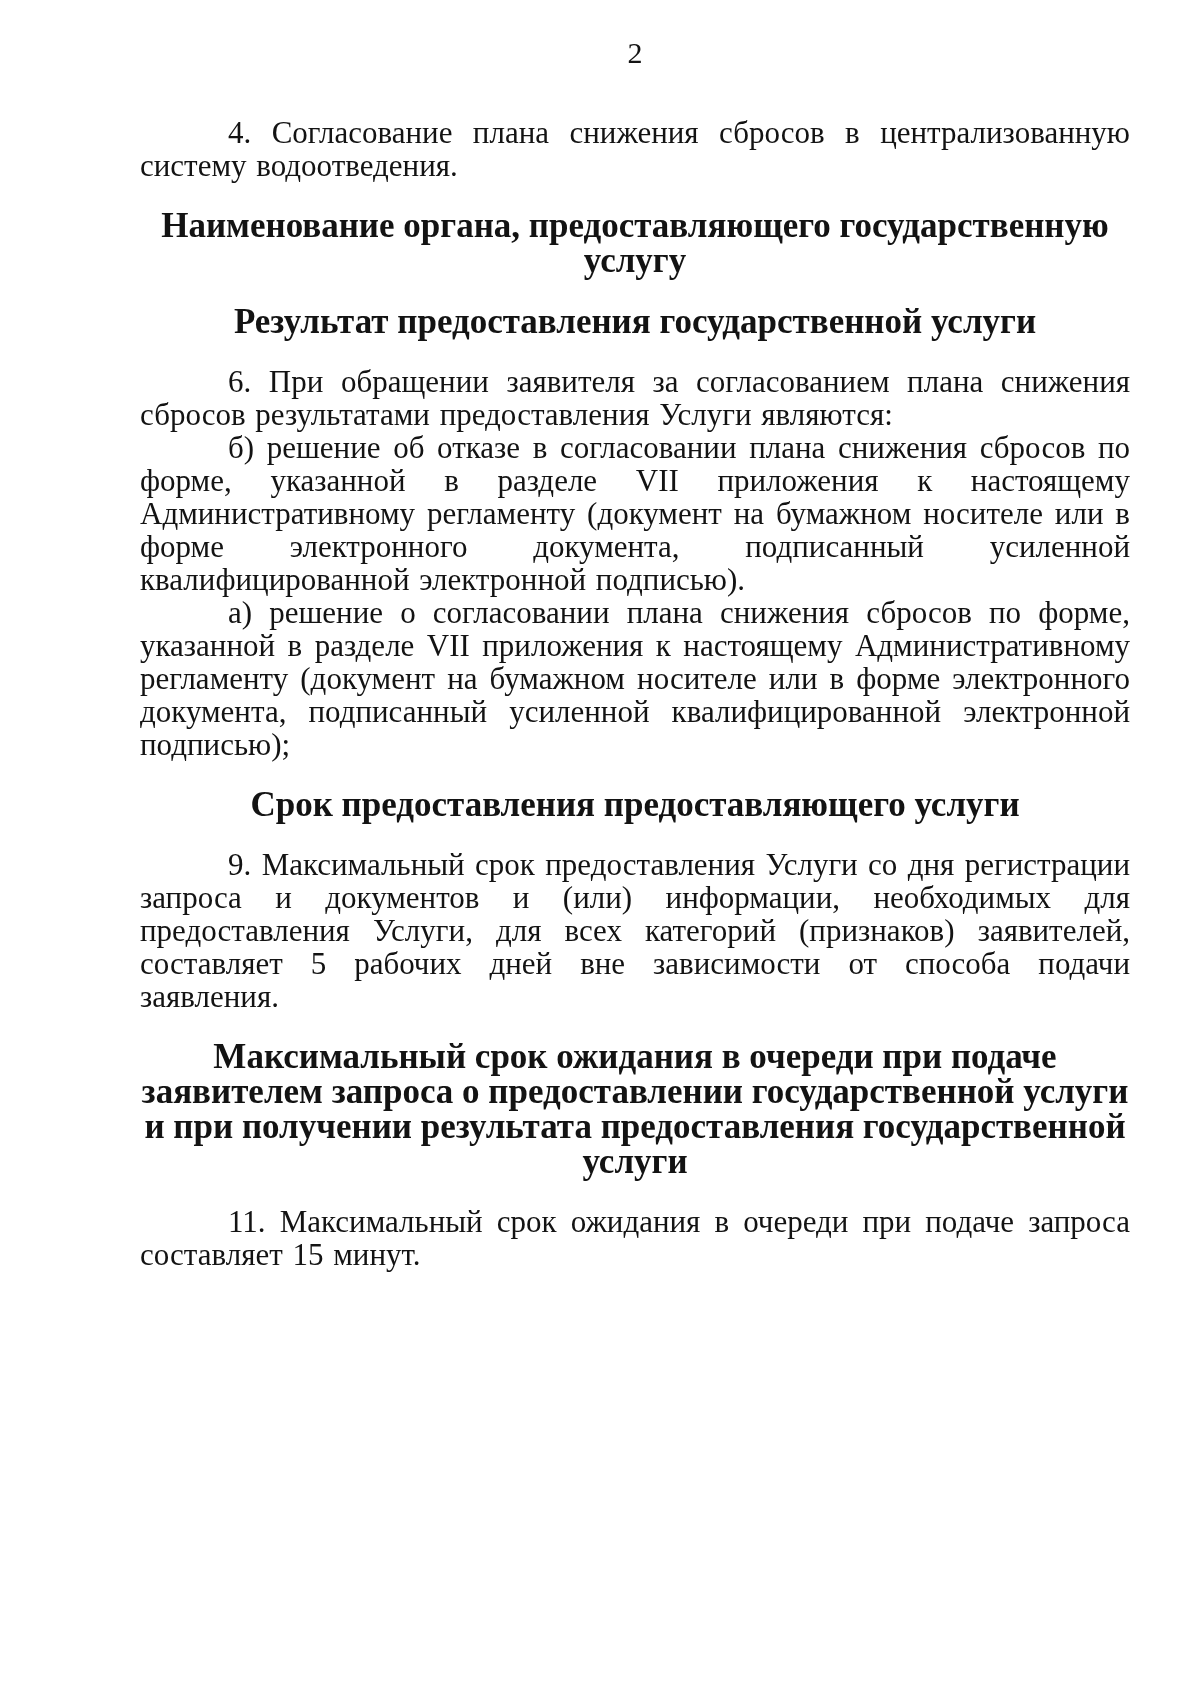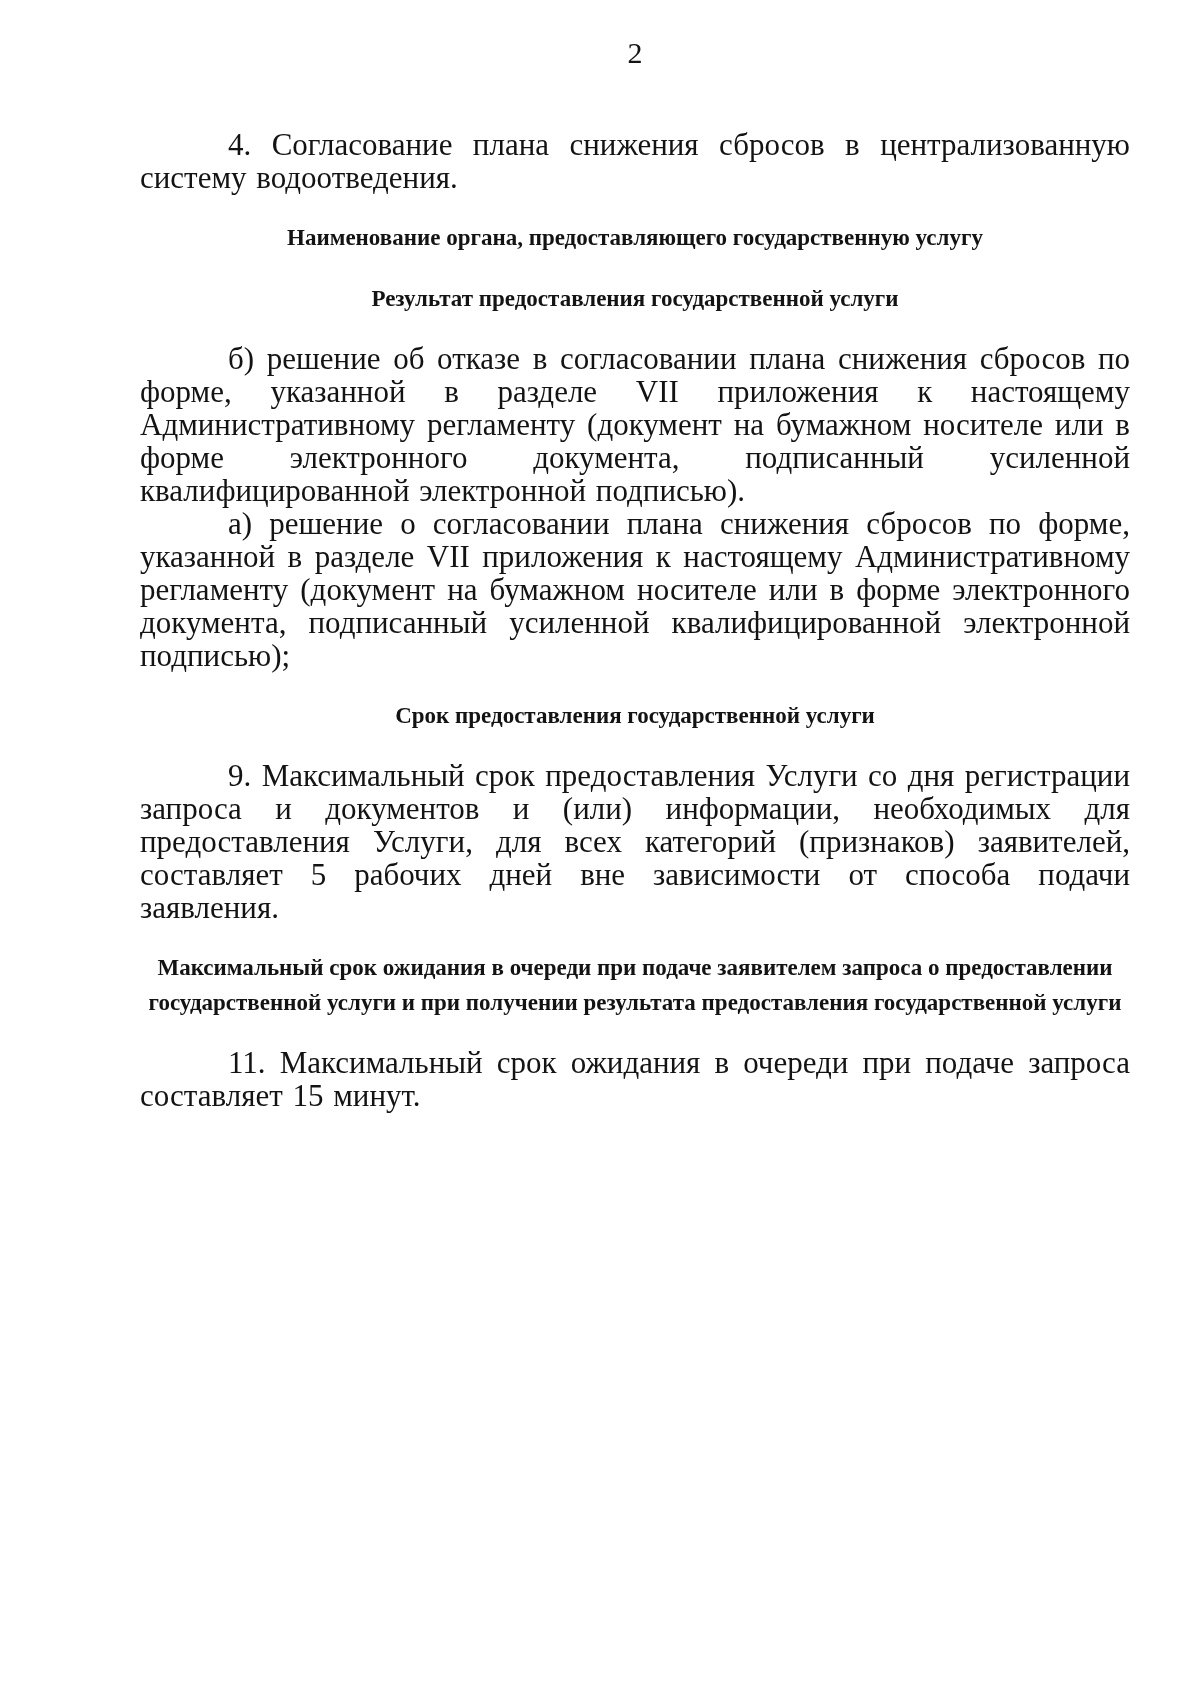--- a/index.html
+++ b/index.html
@@ -27,35 +27,35 @@
     position: absolute;
     top: 36px;
     left: 140px;
     width: 990px;
     text-align: center;
     font-size: 30px;
     line-height: 34px;
   }
   .content {
     position: absolute;
-    top: 128px;
+    top: 116px;
     left: 140px;
     width: 990px;
   }
   .para {
     margin: 0;
     font-size: 31px;
     line-height: 33px;
     text-align: justify;
     text-indent: 88px;
     word-spacing: 2px;
   }
   .heading {
     margin: 26px 0;
-    font-size: 23px;
+    font-size: 35px;
     line-height: 35px;
     font-weight: bold;
     text-align: center;
     text-indent: 0;
   }
 </style>
 </head>
 <body>
 
 <div class="page">
@@ -64,28 +64,29 @@
 
   <div class="content">
 
     <p class="para">4. Согласование плана снижения сбросов в централизованную систему водоотведения.</p>
 
     <h2 class="heading">Наименование органа, предоставляющего государственную услугу</h2>
 
 
     <h2 class="heading">Результат предоставления государственной услуги</h2>
 
+    <p class="para">6. При обращении заявителя за согласованием плана снижения сбросов результатами предоставления Услуги являются:</p>
 
     <p class="para">б) решение об отказе в согласовании плана снижения сбросов по форме, указанной в разделе VII приложения к настоящему Административному регламенту (документ на бумажном носителе или в форме электронного документа, подписанный усиленной квалифицированной электронной подписью).</p>
 
     <p class="para">а) решение о согласовании плана снижения сбросов по форме, указанной в разделе VII приложения к настоящему Административному регламенту (документ на бумажном носителе или в форме электронного документа, подписанный усиленной квалифицированной электронной подписью);</p>
 
 
 
-    <h2 class="heading">Срок предоставления государственной услуги</h2>
+    <h2 class="heading">Срок предоставления предоставляющего услуги</h2>
 
     <p class="para">9. Максимальный срок предоставления Услуги со дня регистрации запроса и документов и (или) информации, необходимых для предоставления Услуги, для всех категорий (признаков) заявителей, составляет 5 рабочих дней вне зависимости от способа подачи заявления.</p>
 
 
 
     <h2 class="heading">Максимальный срок ожидания в очереди при подаче заявителем запроса о предоставлении государственной услуги и при получении результата предоставления государственной услуги</h2>
 
     <p class="para">11. Максимальный срок ожидания в очереди при подаче запроса составляет 15 минут.</p>
 
   </div>

